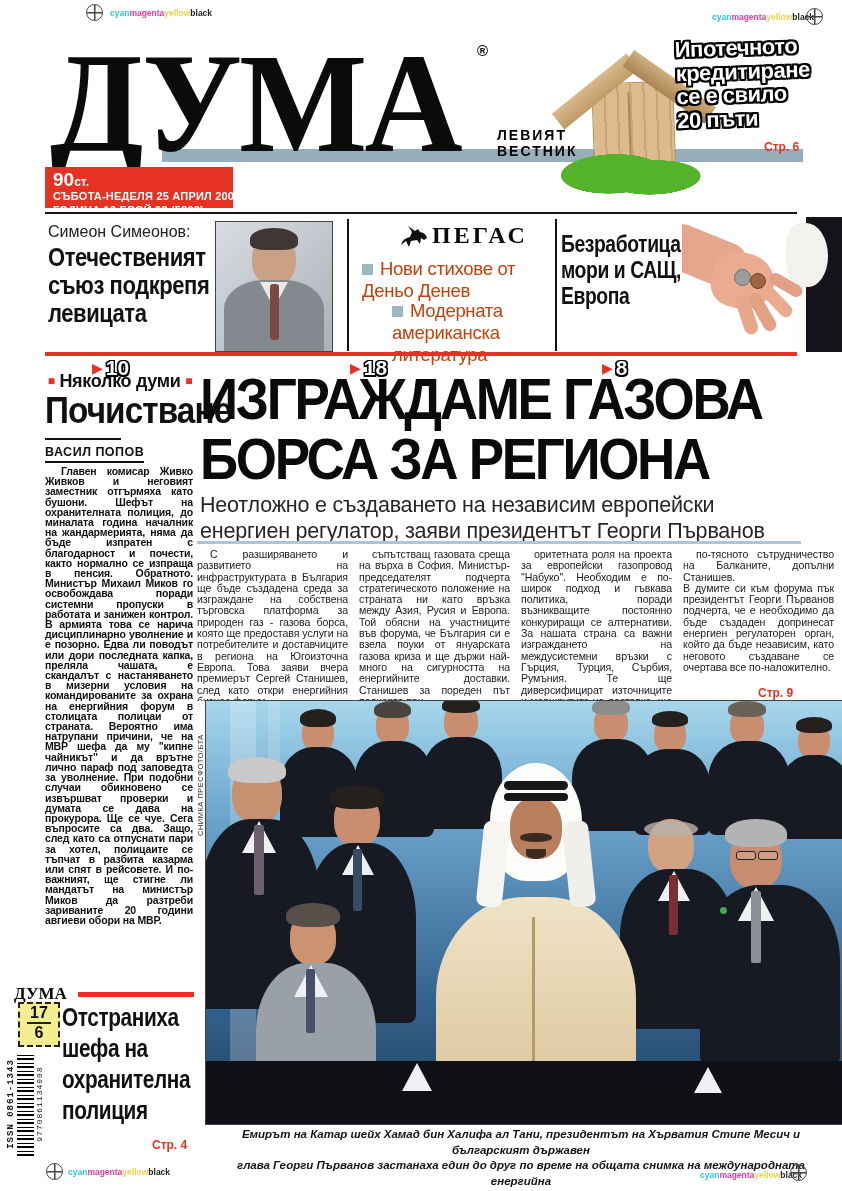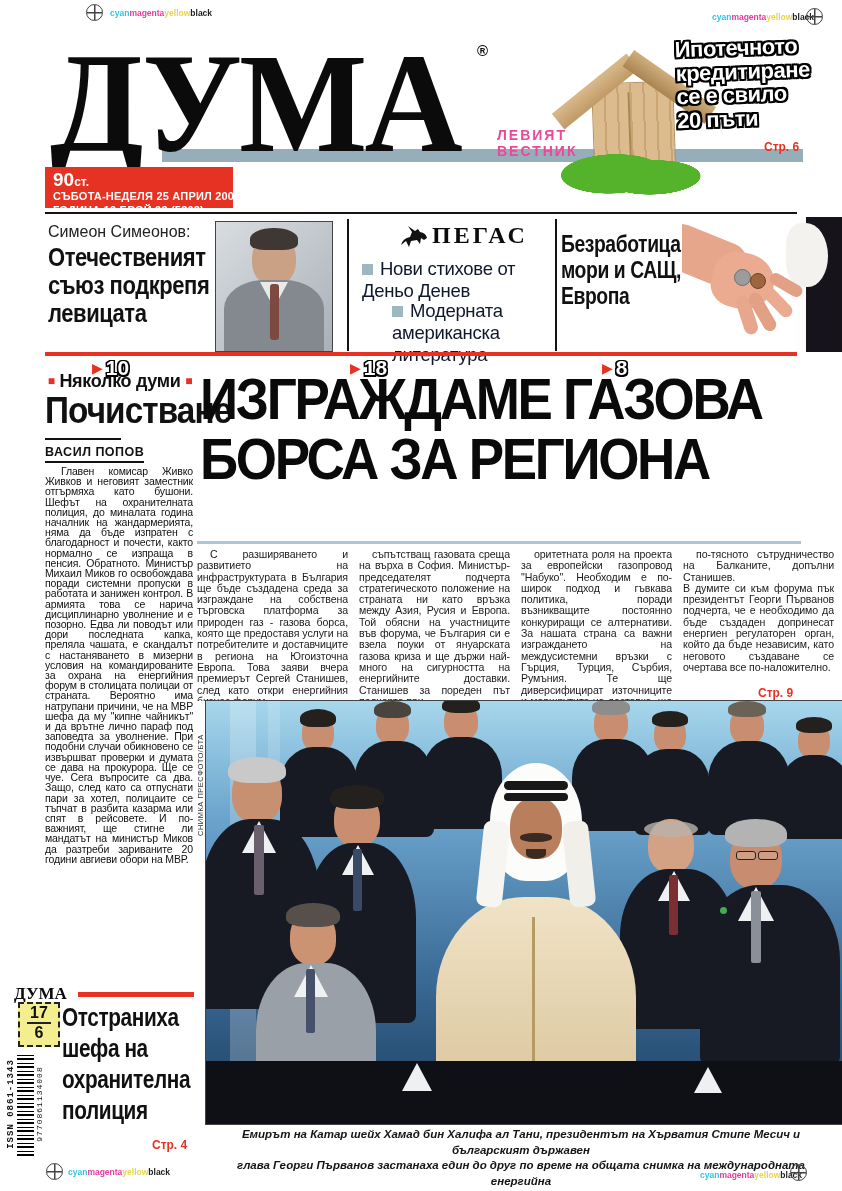--- a/index.html
+++ b/index.html
@@ -11,21 +11,21 @@
   .regmark-circle{width:15px;height:15px;border:1.5px solid #444;border-radius:50%;
     background:linear-gradient(#444,#444) center/100% 1.5px no-repeat,
                linear-gradient(#444,#444) center/1.5px 100% no-repeat;}
   .regstrip{font-size:8.5px;letter-spacing:0;white-space:nowrap;font-weight:bold;}
   .rc{color:#2ec6e6}.rm{color:#e6399b}.ry{color:#e8d44c}.rk{color:#222}
 
   
   .logo{font-family:"Liberation Serif",serif;font-weight:bold;font-size:136px;line-height:1;
         letter-spacing:-3px;color:#0b0b0b;transform:scaleY(1.04);transform-origin:left top;}
   .logo-reg{font-size:15px;font-weight:bold;color:#0b0b0b;}
-  .tagline{font-size:14px;font-weight:bold;letter-spacing:2px;line-height:1.15;color:#ec4899;}
+  .tagline{font-size:14px;font-weight:bold;letter-spacing:2px;line-height:1.15;color:#000000;}
   .bluebar{background:#95aeb9;}
 
   
   .redbox{background:#e63222;color:#fff;}
   .price-big{font-size:19px;font-weight:bold;line-height:1;}
   .price-small{font-size:12px;font-weight:bold;}
   .inf-line{font-size:11px;font-weight:bold;line-height:1.25;letter-spacing:.2px;white-space:nowrap;}
   .pinkbox{background:#f8d7cf;}
   .site{font-size:30px;font-weight:bold;color:#7e98a6;letter-spacing:.5px;}
 
@@ -44,40 +44,40 @@
   .hrule-red{background:#e63222;}
   .vrule{background:#141414;width:2px;}
 
   
   .kicker{font-size:16px;color:#222;}
   .promo-title{font-size:25px;line-height:1.12;font-weight:bold;letter-spacing:-.5px;
                transform:scaleX(.88);transform-origin:left top;white-space:nowrap;}
   .promo-title3{font-size:23px;line-height:1.12;font-weight:bold;letter-spacing:-.5px;
                transform:scaleX(.84);transform-origin:left top;white-space:nowrap;}
   .pegas-brand{font-family:"Liberation Serif",serif;font-weight:bold;font-size:24px;letter-spacing:3px;color:#0c0c0c;}
-  .pegas-item{font-size:18.5px;line-height:1.18;color:#0f172a;letter-spacing:-.3px;}
+  .pegas-item{font-size:18.5px;line-height:1.18;color:#c2410c;letter-spacing:-.3px;}
   .bullet-sq{display:inline-block;width:11px;height:11px;background:#9db8c1;margin-right:7px;}
   .marker{display:flex;align-items:center;gap:3px;}
   .marker-arrow{color:#e63222;font-size:14px;line-height:1;}
   .marker-num{font-size:21px;font-weight:bold;color:#fff;line-height:1;
     text-shadow:-1.5px -1.5px 0 #000,1.5px -1.5px 0 #000,-1.5px 1.5px 0 #000,1.5px 1.5px 0 #000,
                  -1.5px 0 0 #000,1.5px 0 0 #000,0 -1.5px 0 #000,0 1.5px 0 #000;}
 
   
   .photo-frame{border:1px solid #444;overflow:hidden;}
   .portrait-bg{background:linear-gradient(135deg,#d9dde1,#a9b0b8);}
   .hand-bg{background:linear-gradient(90deg,#ffffff 70%,#f2efec);}
 
   
   .rubric{font-size:18px;font-weight:bold;letter-spacing:-.3px;color:#111;}
   .rubric .sq{color:#e63222;font-size:12px;vertical-align:2px;}
   .op-title{font-size:37px;font-weight:bold;letter-spacing:-1px;transform:scaleX(.9);transform-origin:left top;}
   .op-author{font-size:12.5px;font-weight:bold;letter-spacing:.5px;border-bottom:2px solid #111;
              display:inline-block;padding:2px 0 2px;}
-  .op-body{font-size:10.5px;font-weight:normal;line-height:10.2px;letter-spacing:-.15px;
+  .op-body{font-size:10.5px;font-weight:bold;line-height:10.2px;letter-spacing:-.15px;
            text-align:justify;text-indent:16px;color:#101010;overflow:hidden;}
 
   
   .lead-h1{font-size:57px;line-height:58px;font-weight:bold;letter-spacing:-2.5px;color:#0a0a0a;
            transform:scaleX(.93);transform-origin:left top;white-space:nowrap;}
   .lead-sub{font-size:21.5px;line-height:1.2;color:#262626;letter-spacing:-.2px;}
   .bluerule{background:#a9c7d6;}
   .lead-cols{display:flex;gap:11px;}
   .lead-col{width:151px;font-size:10.6px;line-height:11.3px;text-align:justify;color:#1b1b1b;
             letter-spacing:-.1px;text-indent:13px;white-space:pre-line;overflow:hidden;height:152px;}
@@ -229,20 +229,21 @@
   <div class="abs" style="left:6px;top:1160px;width:44px;height:114px;">
     <div class="issn-wrap">
       <div class="issn-txt">ISSN 0861-1343</div>
       <div class="barcode"></div>
       <div class="barcode-num">9770861134008</div>
     </div>
   </div>
 
   <div class="abs lead-h1" style="left:200px;top:370px;">ИЗГРАЖДАМЕ ГАЗОВА</div>
   <div class="abs lead-h1" style="left:200px;top:430px;">БОРСА ЗА РЕГИОНА</div>
+  <div class="abs lead-sub" style="left:200px;top:493px;width:600px;">Неотложно е създаването на независим европейски енергиен регулатор, заяви президентът Георги Първанов</div>
   <div class="abs bluerule" style="left:197px;top:541px;width:604px;height:3px;"></div>
 
   <div class="abs lead-cols" style="left:197px;top:549px;width:645px;">
     <div class="lead-col">С разширяването и развитието на инфраструктурата в България ще бъде създадена среда за изграждане на собствена търговска платформа за природен газ - газова борса, която ще предоставя услуги на потребителите и доставчиците в региона на Югоизточна Европа. Това заяви вчера премиерът Сергей Станишев, след като откри енергийния бизнес форум,</div>
     <div class="lead-col">съпътстващ газовата среща на върха в София. Министър-председателят подчерта стратегическото положение на страната ни като връзка между Азия, Русия и Европа. Той обясни на участниците във форума, че България си е взела поуки от януарската газова криза и ще държи най-много на сигурността на енергийните доставки. Станишев за пореден път подчерта при-</div>
     <div class="lead-col">оритетната роля на проекта за европейски газопровод "Набуко". Необходим е по-широк подход и гъвкава политика, поради възникващите постоянно конкуриращи се алтернативи. За нашата страна са важни изграждането на междусистемни връзки с Гърция, Турция, Сърбия, Румъния. Те ще диверсифицират източниците и маршрутите на доставка, ще допринесат за</div>
     <div class="lead-col">по-тясното сътрудничество на Балканите, допълни Станишев.
 В думите си към форума пък президентът Георги Първанов подчерта, че е необходимо да бъде създаден допринесат енергиен регулаторен орган, който да бъде независим, като неговото създаване се очертава все по-наложително.</div>
   </div>
   <div class="abs pageref" style="left:758px;top:686px;">Стр. 9</div>

